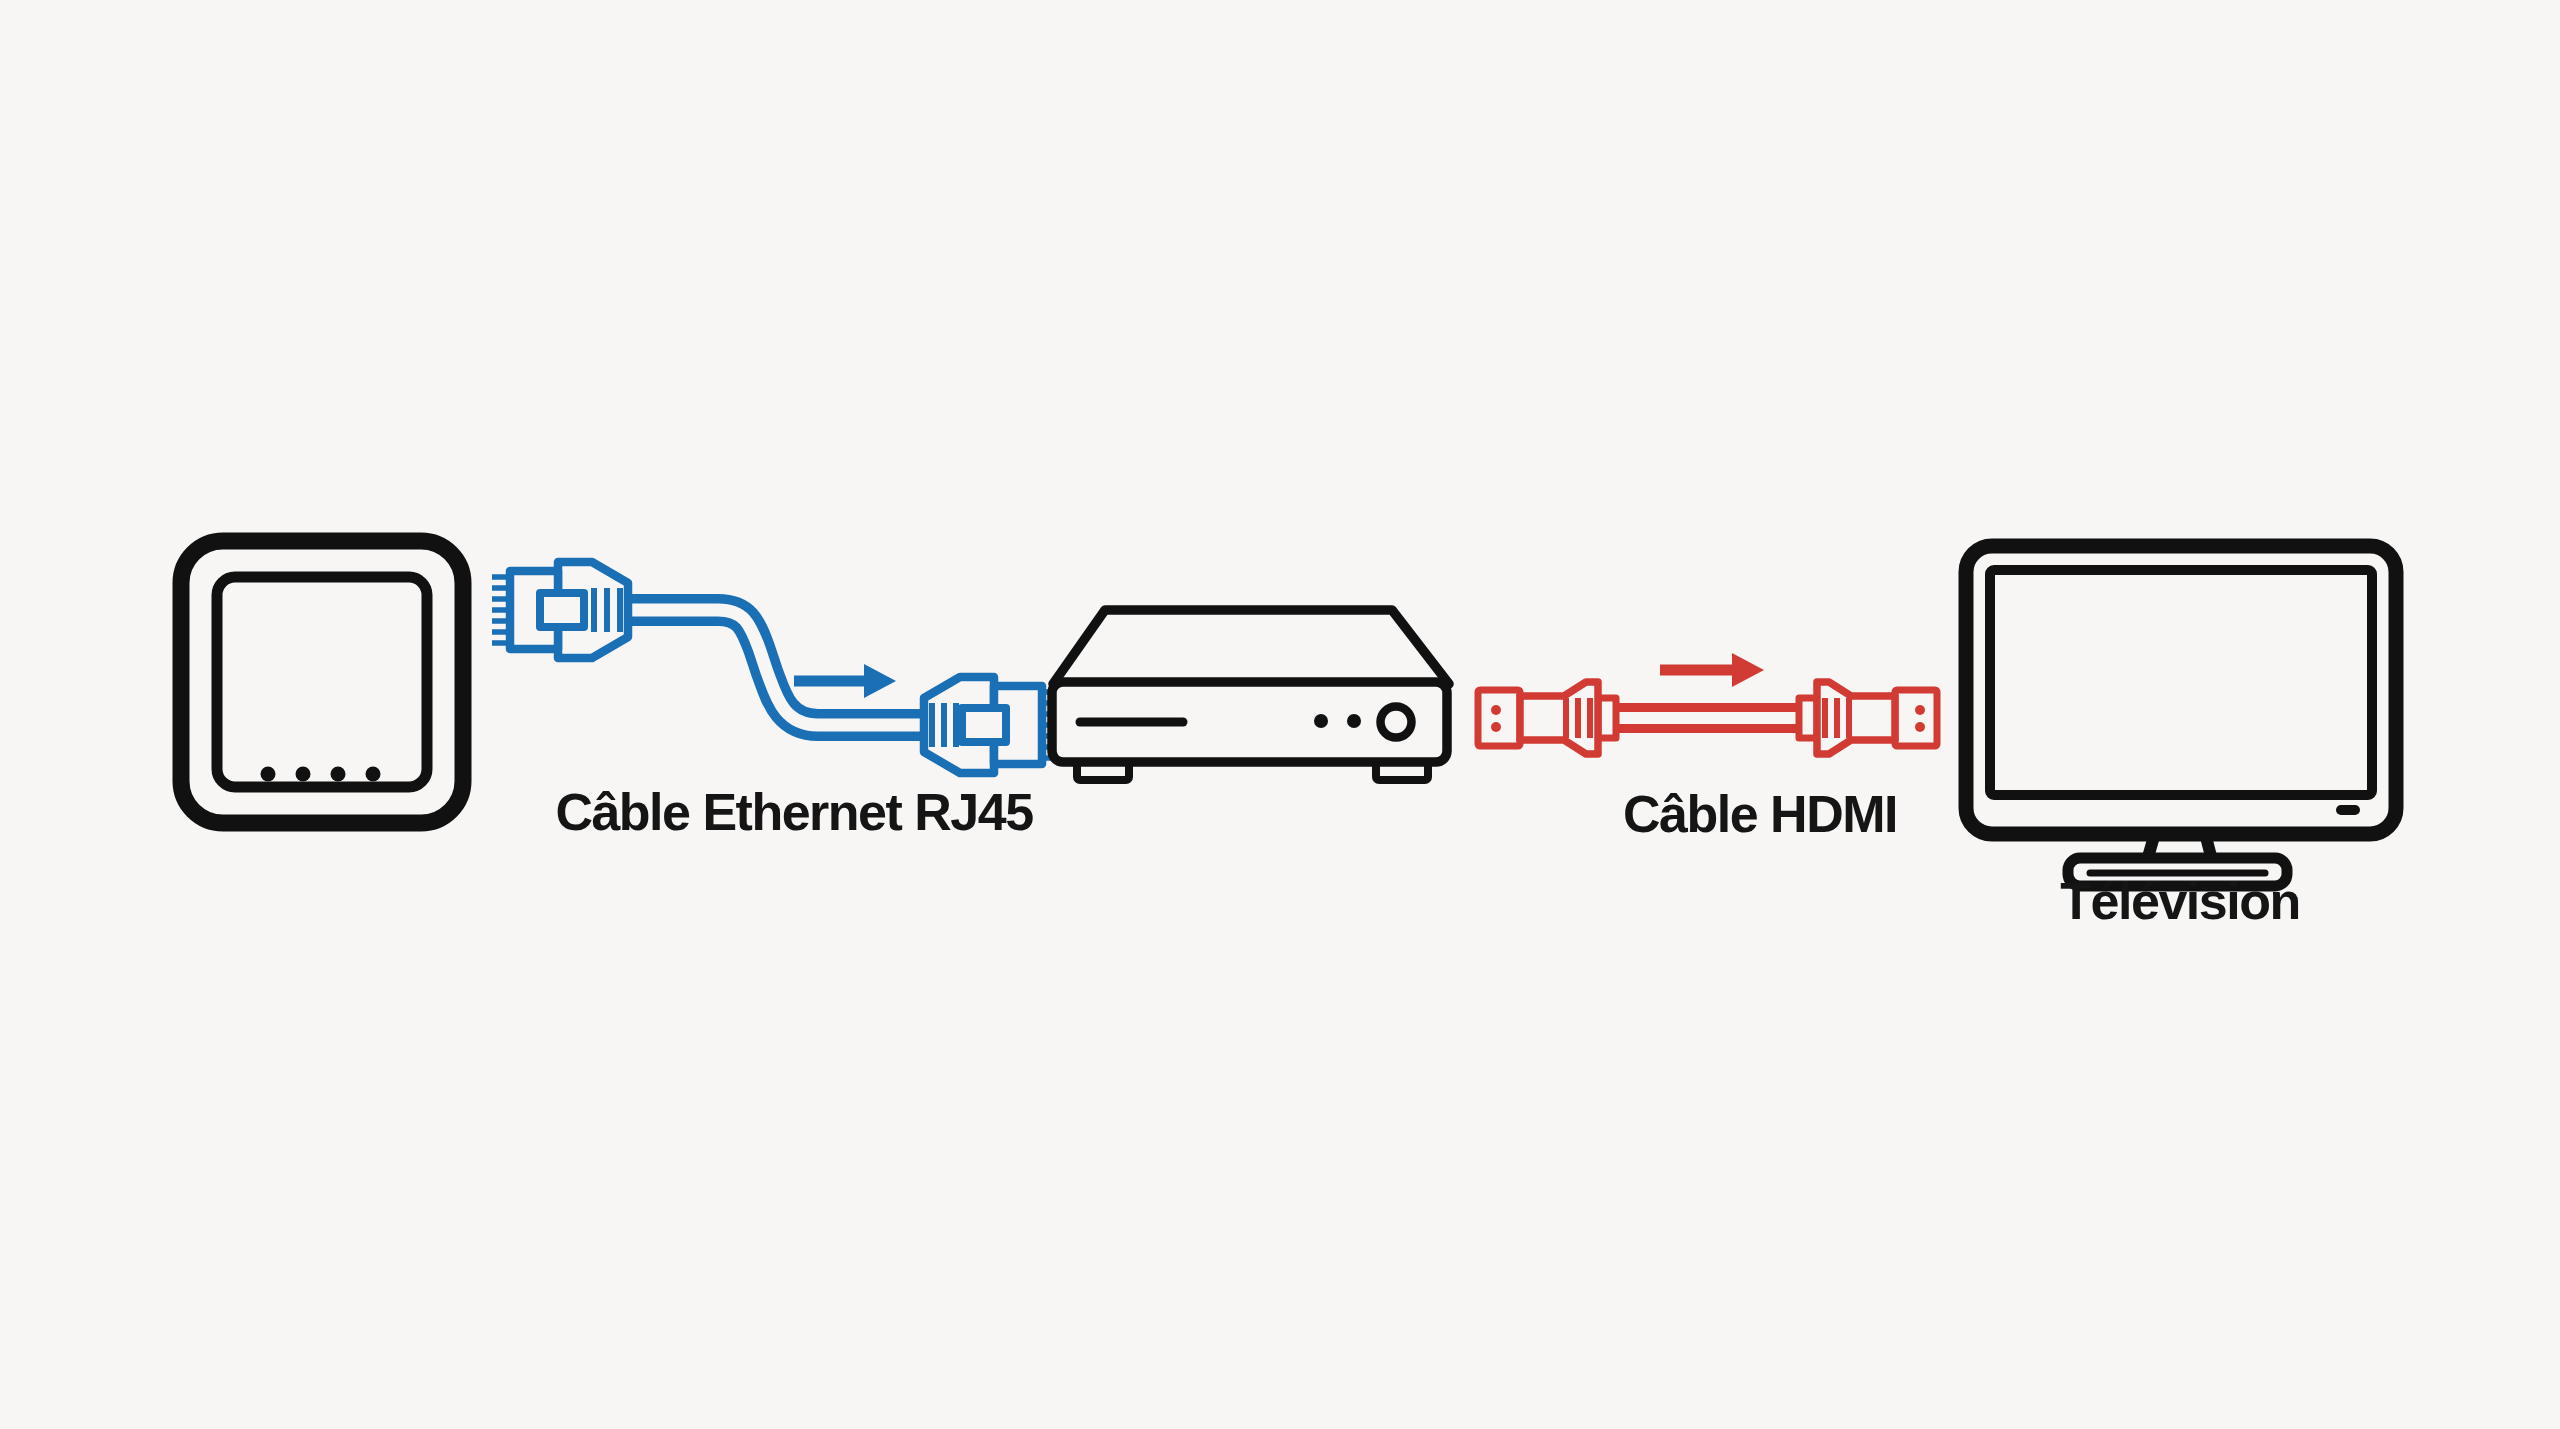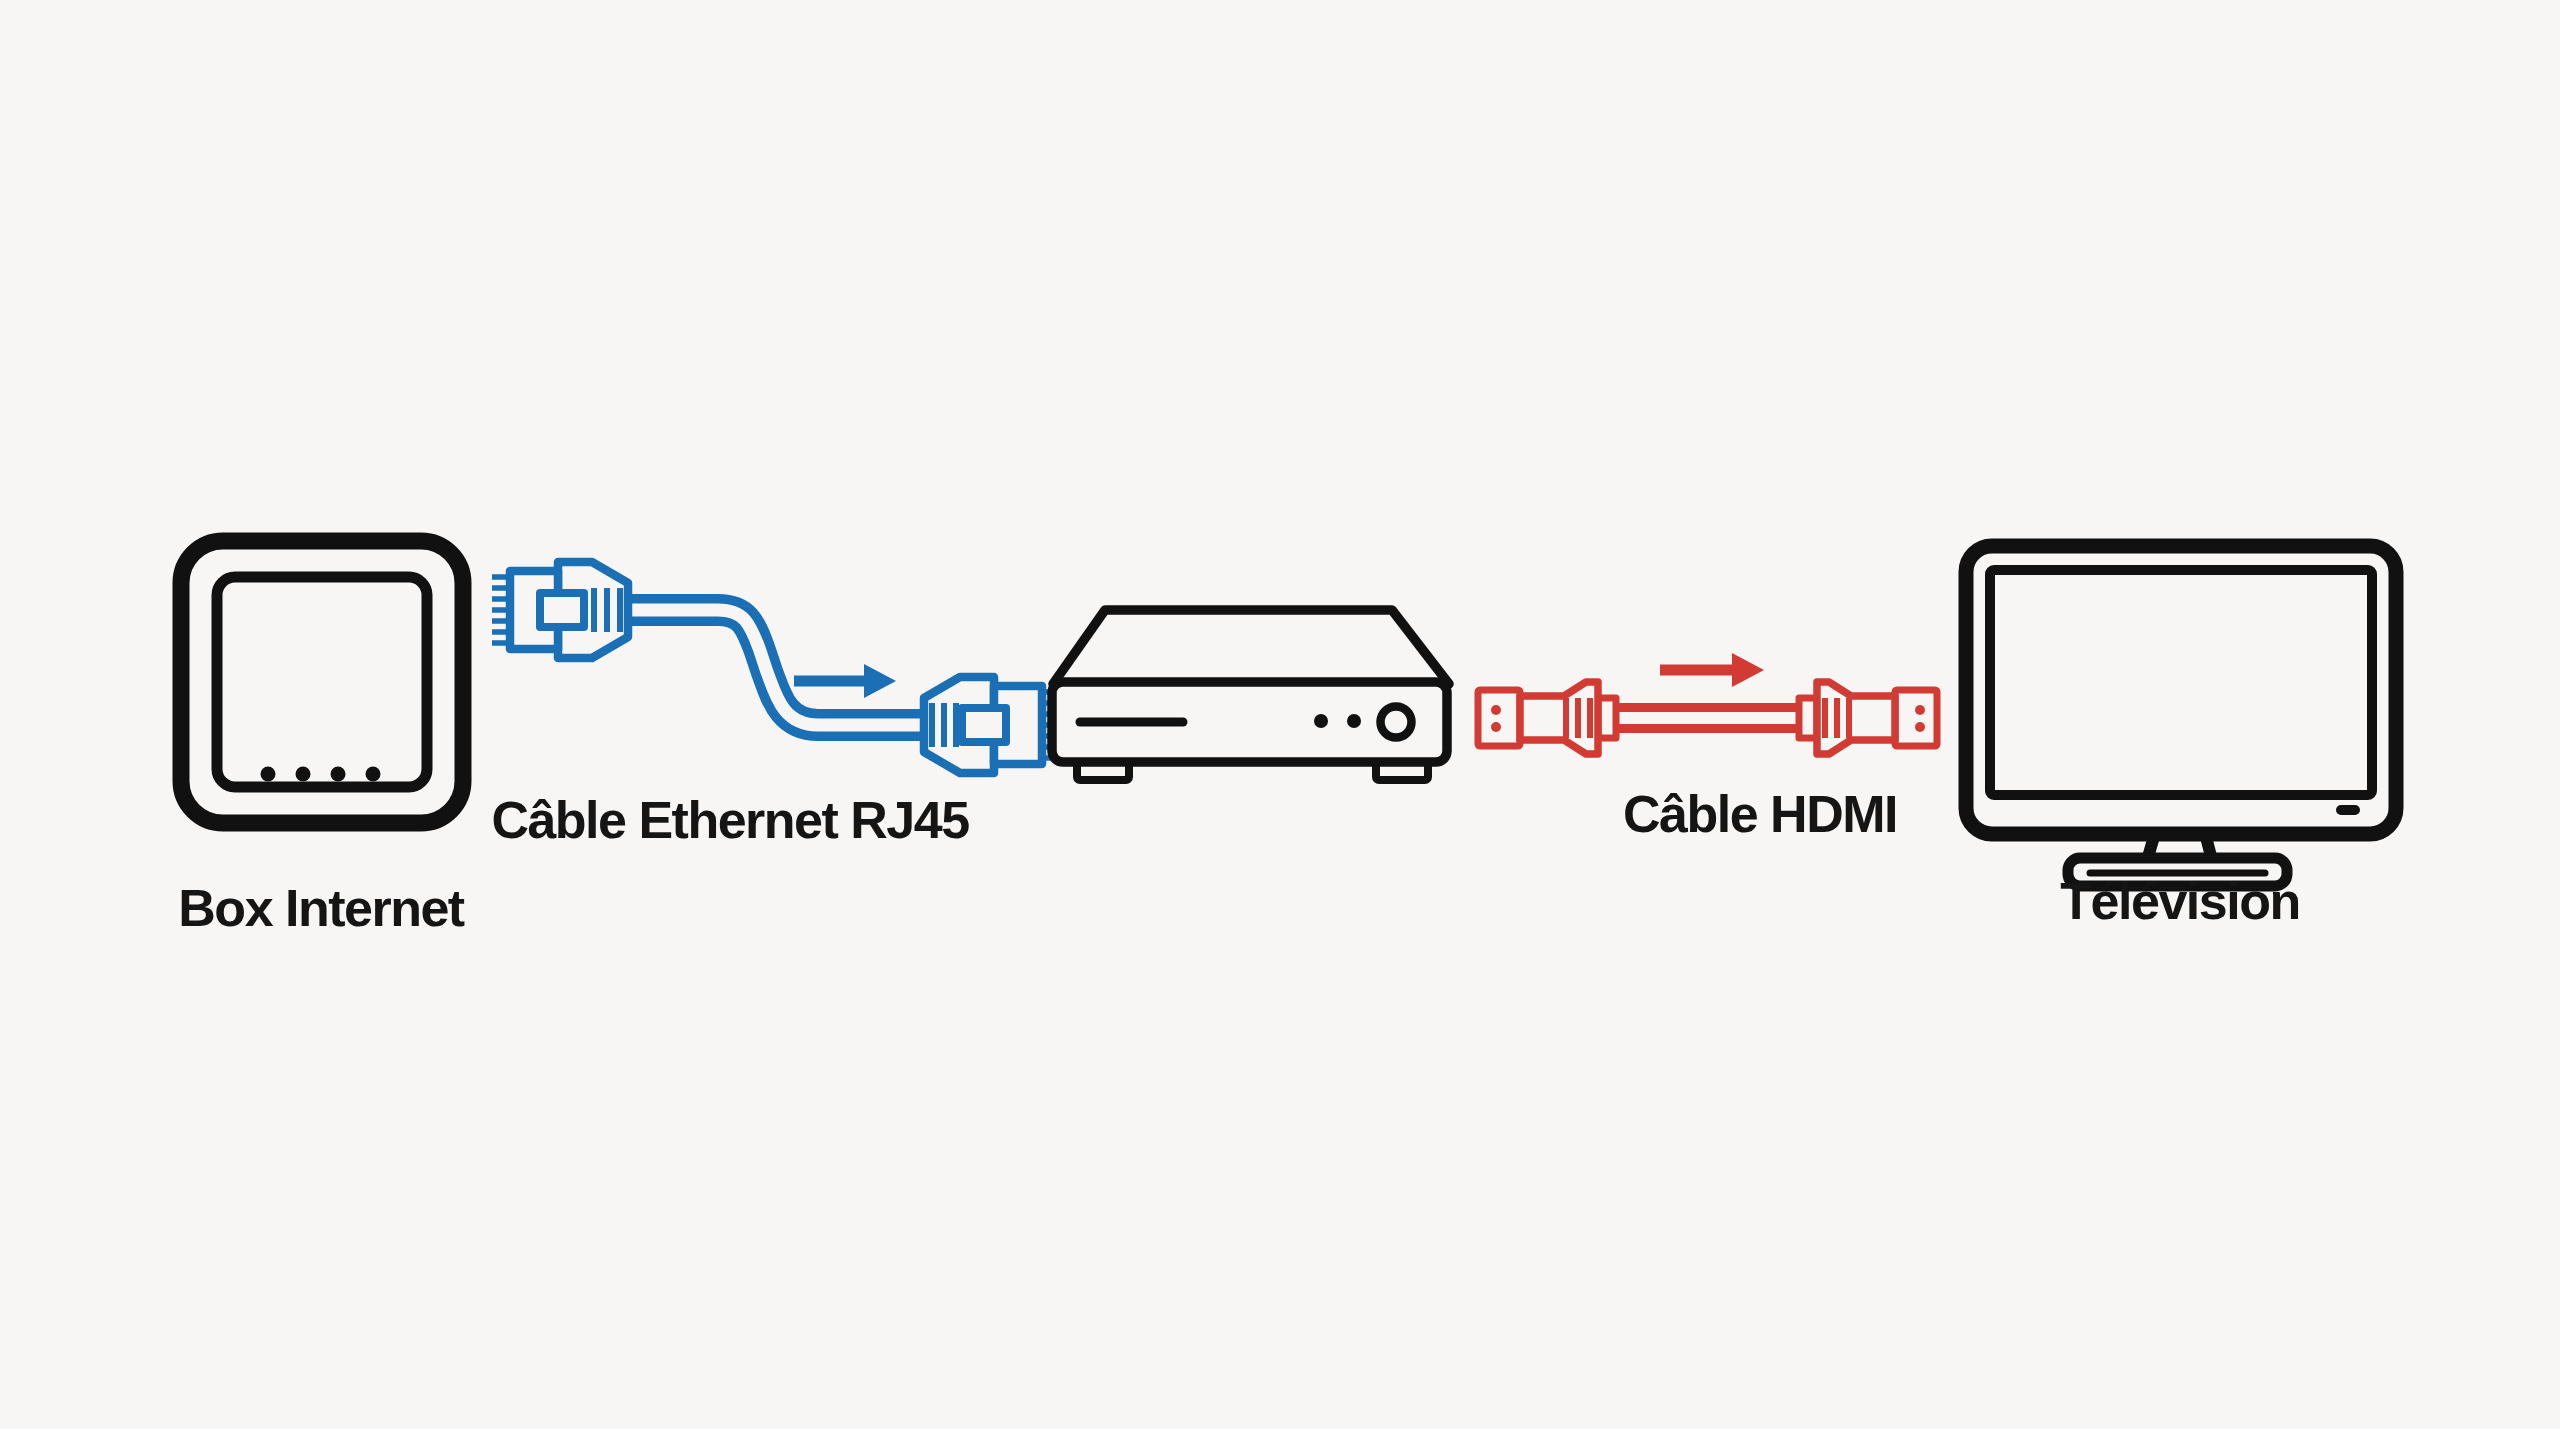--- a/index.html
+++ b/index.html
@@ -48,21 +48,20 @@
   <div class="abs" style="left:172px; top:532px;">
     <svg width="300" height="300" viewBox="0 0 300 300">
       <rect class="o fbg rj" x="9" y="9" width="282" height="282" rx="42" stroke-width="17"></rect>
       <rect class="o fbg rj" x="45" y="45" width="210" height="210" rx="18" stroke-width="11"></rect>
       <circle class="fo" cx="96" cy="242" r="7.5"></circle>
       <circle class="fo" cx="131" cy="242" r="7.5"></circle>
       <circle class="fo" cx="166" cy="242" r="7.5"></circle>
       <circle class="fo" cx="201" cy="242" r="7.5"></circle>
     </svg>
   </div>
-  <div class="label" style="left:321px; top:908px;">Box Internet</div>
 
   <div class="abs" style="left:488px; top:560px;">
     <svg width="565" height="220" viewBox="0 0 565 220">
 
       <path class="b fn" stroke-width="32" d="M138,50 H230 C256,50 262,64 271,88 L279,112 C288,136 295,165 330,165 H438"></path>
       <path class="w fn" stroke-width="13" d="M138,50 H230 C256,50 262,64 271,88 L279,112 C288,136 295,165 330,165 H438"></path>
 
       <g>
         <path class="b fn" stroke-width="11" d="M306,121 H376"></path>
         <polygon class="fb" points="376,104 376,138 408,121"></polygon>
@@ -78,21 +77,21 @@
 
       <g>
         <path class="b fbg rj" stroke-width="8.5" d="M506,117 H472 L436,138 V192 L472,213 H506 Z"></path>
         <path class="b fn" stroke-width="6" d="M444,143 V187 M456,143 V187 M468,143 V187"></path>
         <rect class="b fbg rj" x="506" y="126" width="48" height="78" stroke-width="8.5"></rect>
         <path class="b fn" stroke-width="5.5" d="M554,132 H564 M554,143 H564 M554,154 H564 M554,165 H564 M554,176 H564 M554,187 H564 M554,198 H564"></path>
         <rect class="b fbg rj" x="474" y="148" width="44" height="34" stroke-width="8"></rect>
       </g>
     </svg>
   </div>
-  <div class="label" style="left:730px; top:812px;margin-top:8px;">Câble Ethernet RJ45</div>
+  <div class="label" style="left:794px; top:812px;">Câble Ethernet RJ45</div>
 
   <div class="abs" style="left:1050px; top:600px;">
     <svg width="405" height="185" viewBox="0 0 405 185">
 
       <path class="o fbg rj" stroke-width="9.5" d="M55,10 H342 L399,84 H3 Z"></path>
 
       <rect class="o fbg rj" x="27" y="160" width="52" height="20" rx="3" stroke-width="8"></rect>
       <rect class="o fbg rj" x="326" y="160" width="52" height="20" rx="3" stroke-width="8"></rect>
 
       <rect class="o fbg rj" x="2" y="82" width="395" height="80" rx="11" stroke-width="9.5"></rect>

